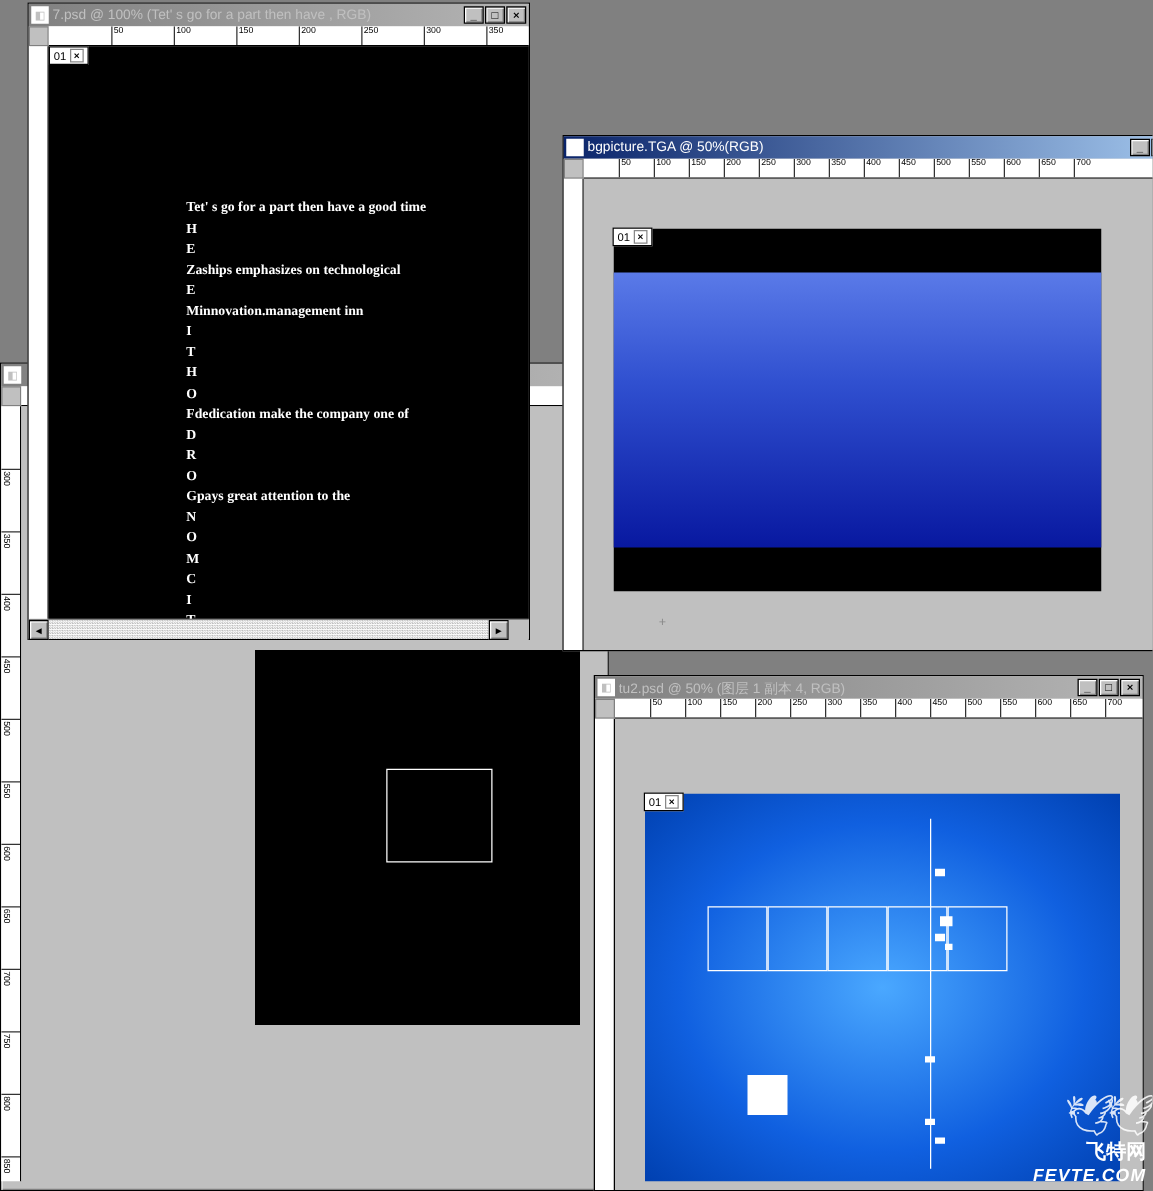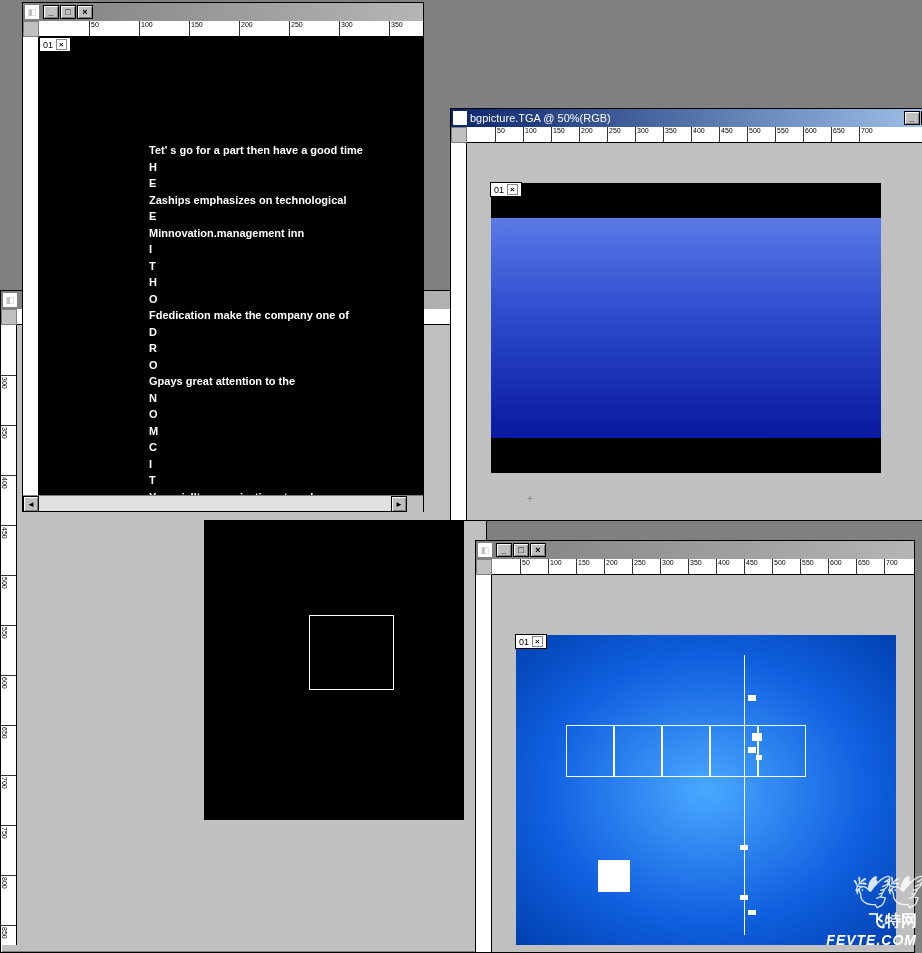--- a/index.html
+++ b/index.html
@@ -126,26 +126,27 @@
   border: 1px solid #000;
   box-shadow: inset 1px 1px 0 #fff, inset -1px -1px 0 #808080;
   font-size: 8px;
   display: flex;
   align-items: center;
   justify-content: center;
 }
 .sb-track { flex: 1; background: repeating-conic-gradient(#c0c0c0 0% 25%, #fff 0% 50%) 0/2px 2px; }
 .text-content {
   color: #fff;
-  font-family: Liberation Sans, sans-serif;
+  font-family: Liberation Serif, serif;
   font-size: 11px;
   font-weight: bold;
   line-height: 1.5;
   white-space: pre;
   position: absolute;
+  margin-top: 16px;
 }
 .watermark {
   position: absolute;
   right: 5px;
   bottom: 5px;
   color: #fff;
   font-family: Arial, sans-serif;
   text-align: right;
   z-index: 100;
 }
@@ -196,20 +197,21 @@
       <div style="position:absolute; left:187px; top:195px; width:260px; height:300px; background:#000;">
         <div style="position:absolute; left:105px; top:95px; width:85px; height:75px; border:1px solid #fff;"></div>
       </div>
     </div>
   </div>
 </div>
 
 <div class="window" style="left:22px; top:2px; width:402px; height:510px;">
   <div class="titlebar inactive">
     <span class="titlebar-icon">◧</span>
+    <span class="titlebar-text">7.psd @ 100% (Tet' s go for a part then have , RGB)</span>
     <div class="titlebar-buttons">
       <div class="tb-btn">_</div>
       <div class="tb-btn">□</div>
       <div class="tb-btn">×</div>
     </div>
   </div>
   <div style="display:flex;">
     <div class="ruler-corner"></div>
     <div class="ruler-h" id="ruler-h1" style="flex:1;">
         <div class="tick" style="left: 50px;">50</div>
@@ -279,20 +281,21 @@
         <div style="position:absolute; left:0; top:35px; right:0; bottom:35px; background:linear-gradient(to bottom,#5a7ae8 0%,#3050d0 40%,#0818a0 100%);"></div>
       </div>
       <div style="position:absolute; left:60px; top:350px; width:10px; height:10px; color:#888; font-size:10px;">+</div>
     </div>
   </div>
 </div>
 
 <div class="window" style="left:475px; top:540px; width:440px; height:413px;">
   <div class="titlebar inactive">
     <span class="titlebar-icon">◧</span>
+    <span class="titlebar-text">tu2.psd @ 50% (图层 1 副本 4, RGB)</span>
     <div class="titlebar-buttons">
       <div class="tb-btn">_</div>
       <div class="tb-btn">□</div>
       <div class="tb-btn">×</div>
     </div>
   </div>
   <div style="display:flex;">
     <div class="ruler-corner"></div>
     <div class="ruler-h" id="ruler-h3" style="flex:1;">
         <div class="tick" style="left: 28px;">50</div>

